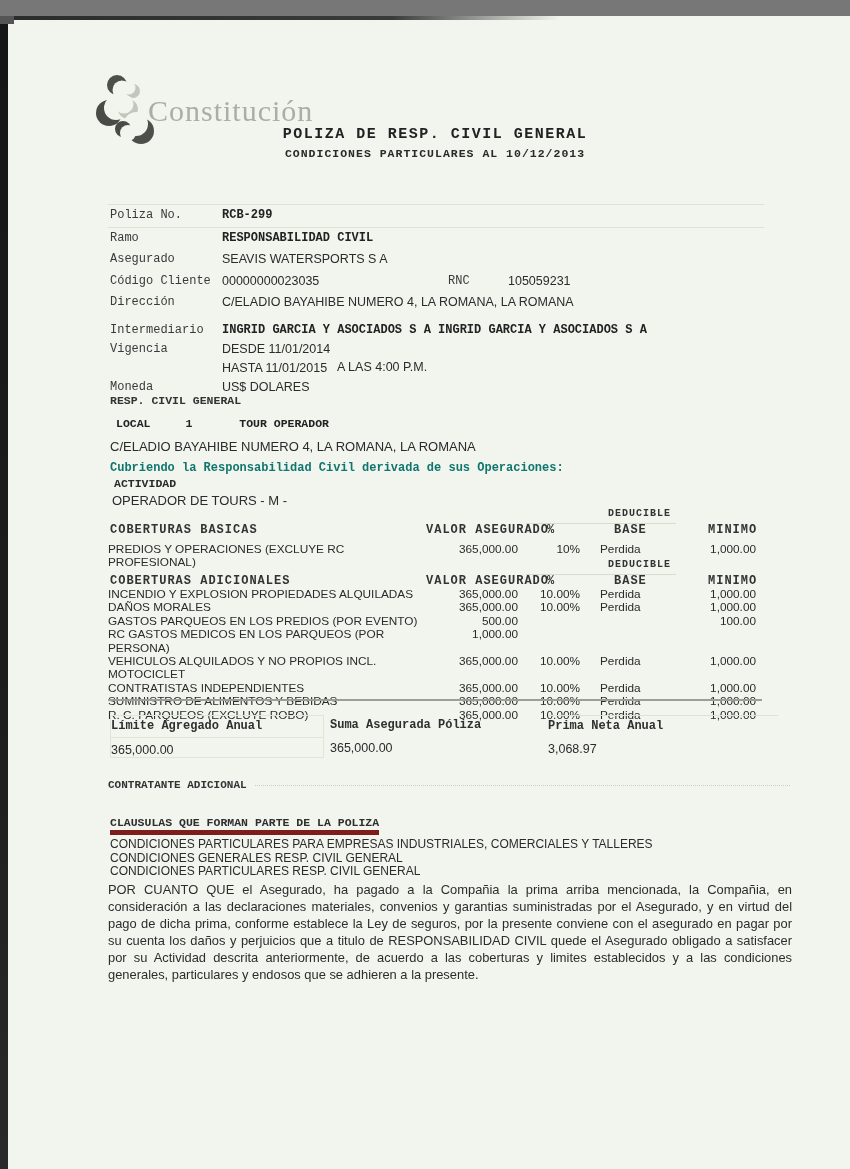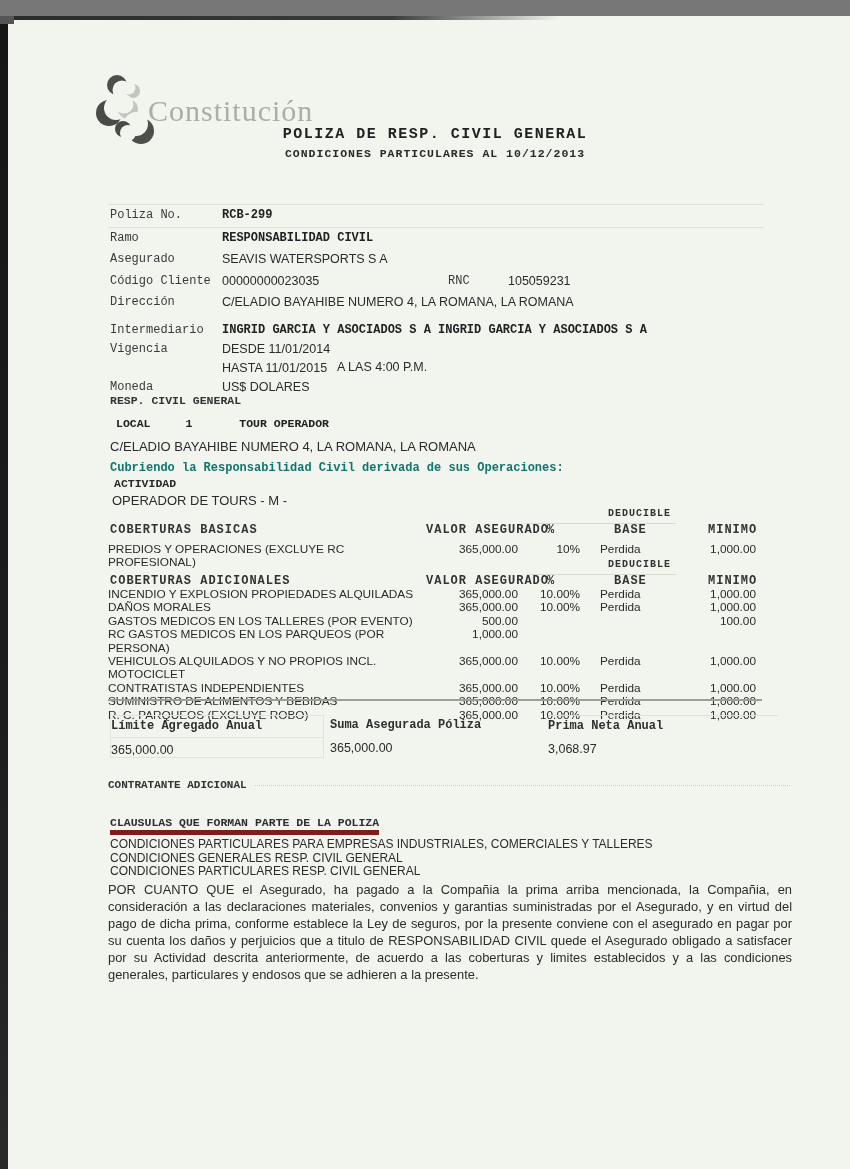--- a/index.html
+++ b/index.html
@@ -223,21 +223,21 @@
       <span class="c-min">1,000.00</span>
     </div>
     <div class="cov-row">
       <span class="c-name">DAÑOS MORALES</span>
       <span class="c-valor">365,000.00</span>
       <span class="c-pct">10.00%</span>
       <span class="c-base">Perdida</span>
       <span class="c-min">1,000.00</span>
     </div>
     <div class="cov-row">
-      <span class="c-name">GASTOS MEDICOS EN LOS TALLERES (POR EVENTO)</span>
+      <span class="c-name">GASTOS PARQUEOS EN LOS PREDIOS (POR EVENTO)</span>
       <span class="c-valor">500.00</span>
       <span class="c-pct"></span>
       <span class="c-base"></span>
       <span class="c-min">100.00</span>
     </div>
     <div class="cov-row">
       <span class="c-name">RC GASTOS MEDICOS EN LOS PARQUEOS (POR PERSONA)</span>
       <span class="c-valor">1,000.00</span>
       <span class="c-pct"></span>
       <span class="c-base"></span>

